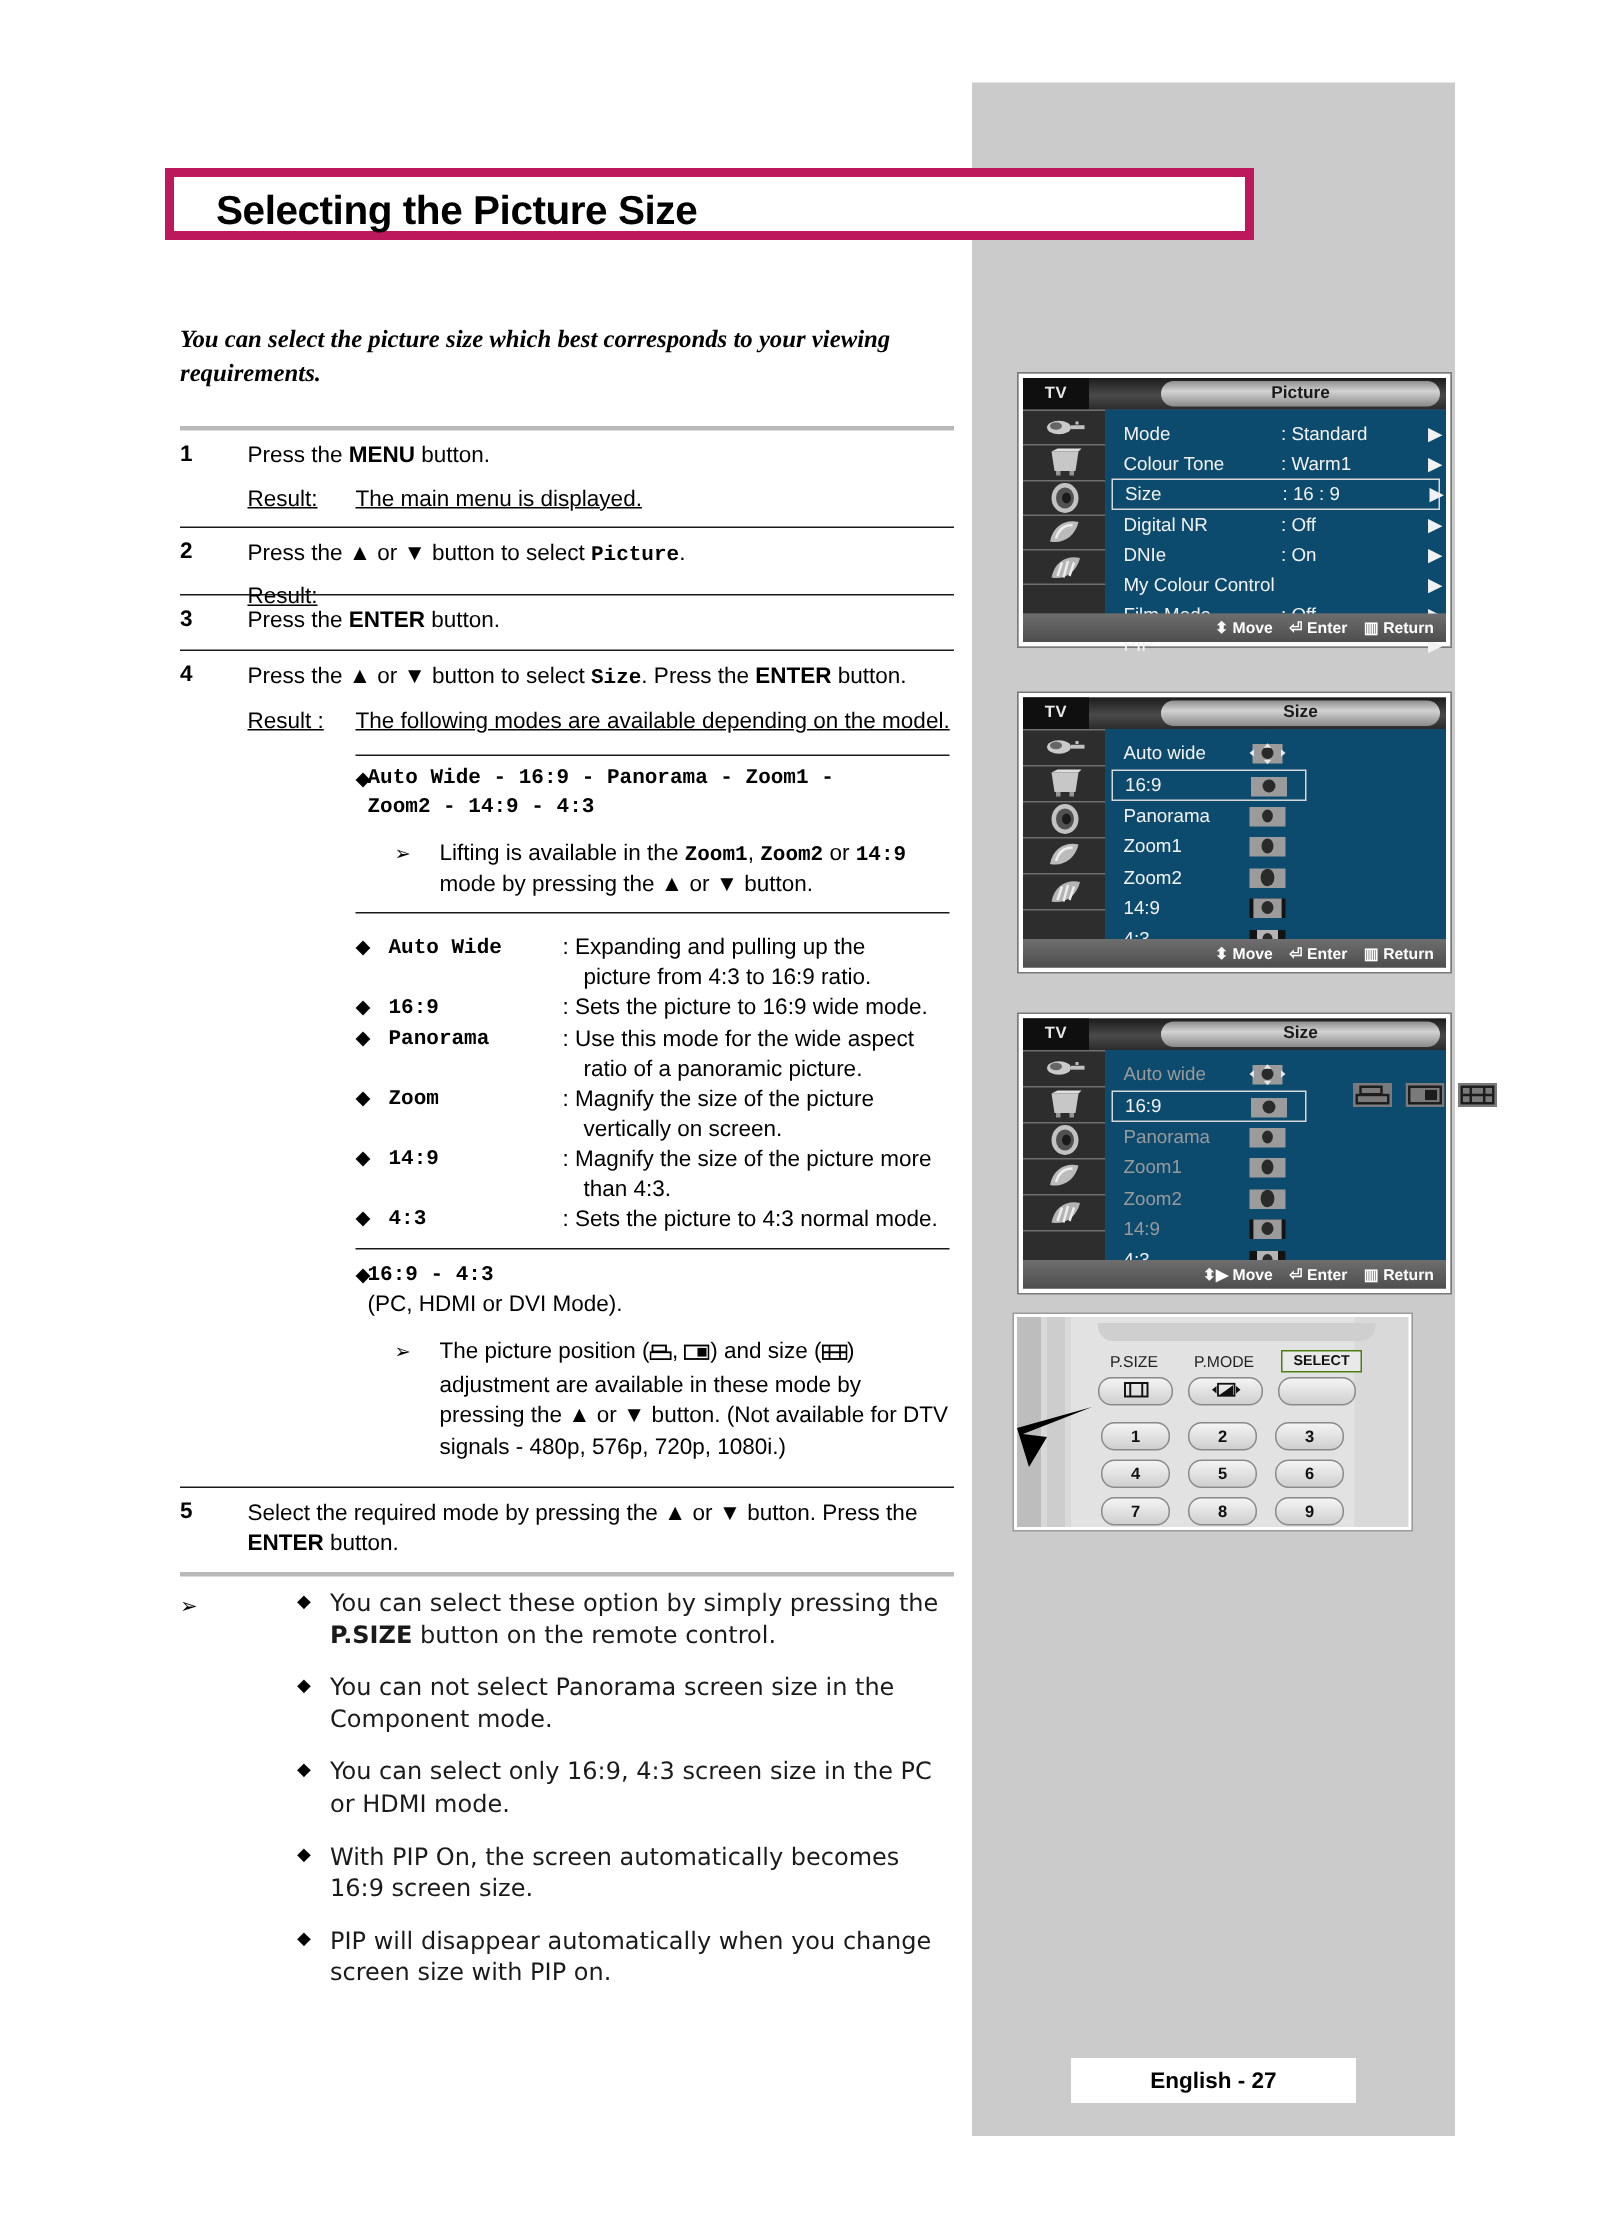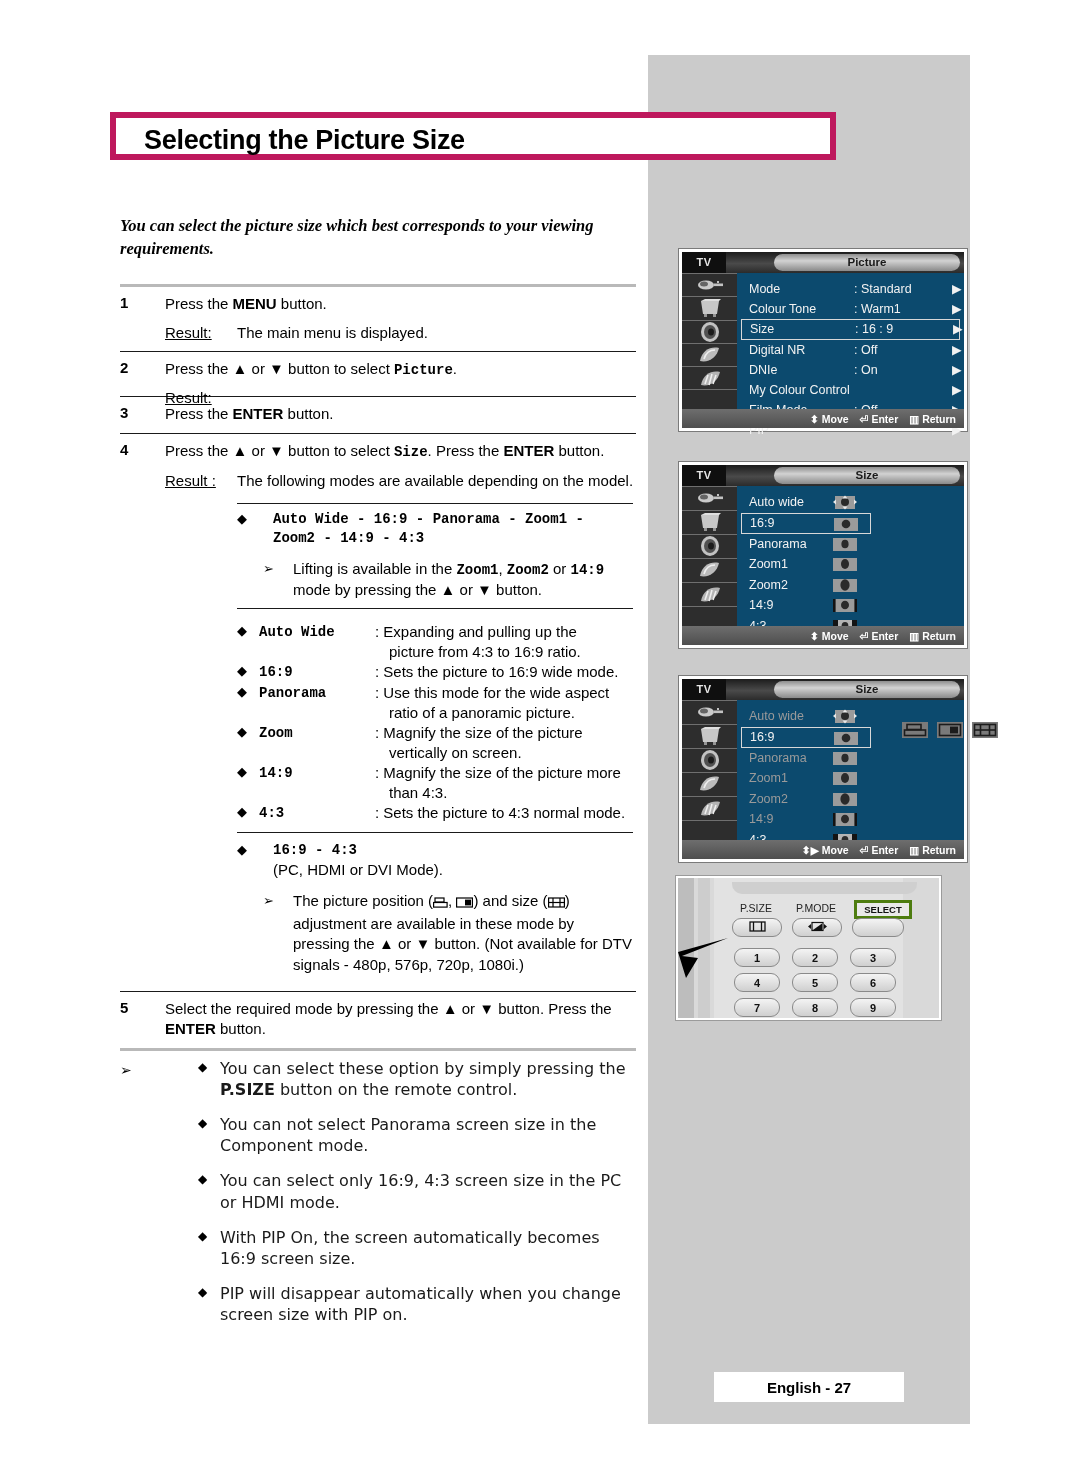--- a/index.html
+++ b/index.html
@@ -39,38 +39,38 @@
   .steps{position:absolute;left:120px;top:284px;width:516px;}
   .rule-thick{height:3px;background:#b9b9b9;width:516px;}
   .rule-thin{height:1px;background:#1a1a1a;width:516px;}
   .step{position:relative;padding:7px 0 8px 0;}
   .step .num{
     position:absolute;left:0;top:7px;width:26px;
     font-size:15px;font-weight:bold;color:#000;
   }
   .step .body{margin-left:45px;font-size:15px;color:#000;line-height:1.33;}
   .step .line{margin:0 0 1px 0;}
-  .res{position:relative;margin-top:9px;}
+  .res{position:relative;margin-top:9px;text-decoration:underline;}
   .res .lbl{
     position:absolute;left:0;top:0;
     font-size:15px;text-decoration:underline;color:#000;
   }
   .res .txt{margin-left:72px;font-size:15px;line-height:1.33;color:#000;}
   b{font-weight:bold;}
   .mono{font-family:"Liberation Mono", monospace;font-weight:bold;font-size:14px;}
 
   
   .modes{margin-left:72px;margin-top:12px;width:396px;}
   .modes .hr{height:1px;background:#1a1a1a;width:396px;}
   .m-row{position:relative;padding:6px 0 2px 0;}
   .dia{
     position:absolute;left:0;top:8px;width:0;height:0;
     color:#000;font-size:13px;line-height:1;
   }
-  .m-row .mtext{margin-left:36px;font-size:15px;line-height:1.36;color:#000;}
+  .m-row .mtext{margin-left:8px;font-size:15px;line-height:1.36;color:#000;}
 
   .tip{position:relative;margin:9px 0 8px 26px;}
   .tip .arrow{position:absolute;left:0;top:1px;font-size:13px;color:#000;}
   .tip .ttext{margin-left:30px;font-size:15px;line-height:1.36;color:#000;}
 
   
   .deflist{margin-top:6px;}
   .def{position:relative;min-height:21px;}
   .def .dname{
     position:absolute;left:22px;top:1px;width:112px;
@@ -175,21 +175,21 @@
     font-family:"Liberation Sans", sans-serif;text-align:center;
   }
   .rm-btn{
     position:absolute;height:17px;border-radius:9px;
     background:linear-gradient(180deg,#f4f4f4 0%,#cfcfcf 100%);
     border:1px solid #8a8a8a;
     display:flex;align-items:center;justify-content:center;
     font-size:11px;color:#111;font-weight:bold;
   }
   .rm-sel{
-    position:absolute;border:3px solid #4d7c0f;background:#e9e9e9;
+    position:absolute;border:1px solid #4d7c0f;background:#e9e9e9;
     font-size:9.5px;font-weight:bold;color:#111;text-align:center;
     padding:1px 3px;
   }
   .pointer{position:absolute;left:-2px;top:58px;}
 
   
   .footer{
     position:absolute;left:714px;top:1372px;width:190px;height:30px;
     background:#fff;color:#000;font-size:15px;font-weight:bold;
     display:flex;align-items:center;justify-content:center;text-align:right;

